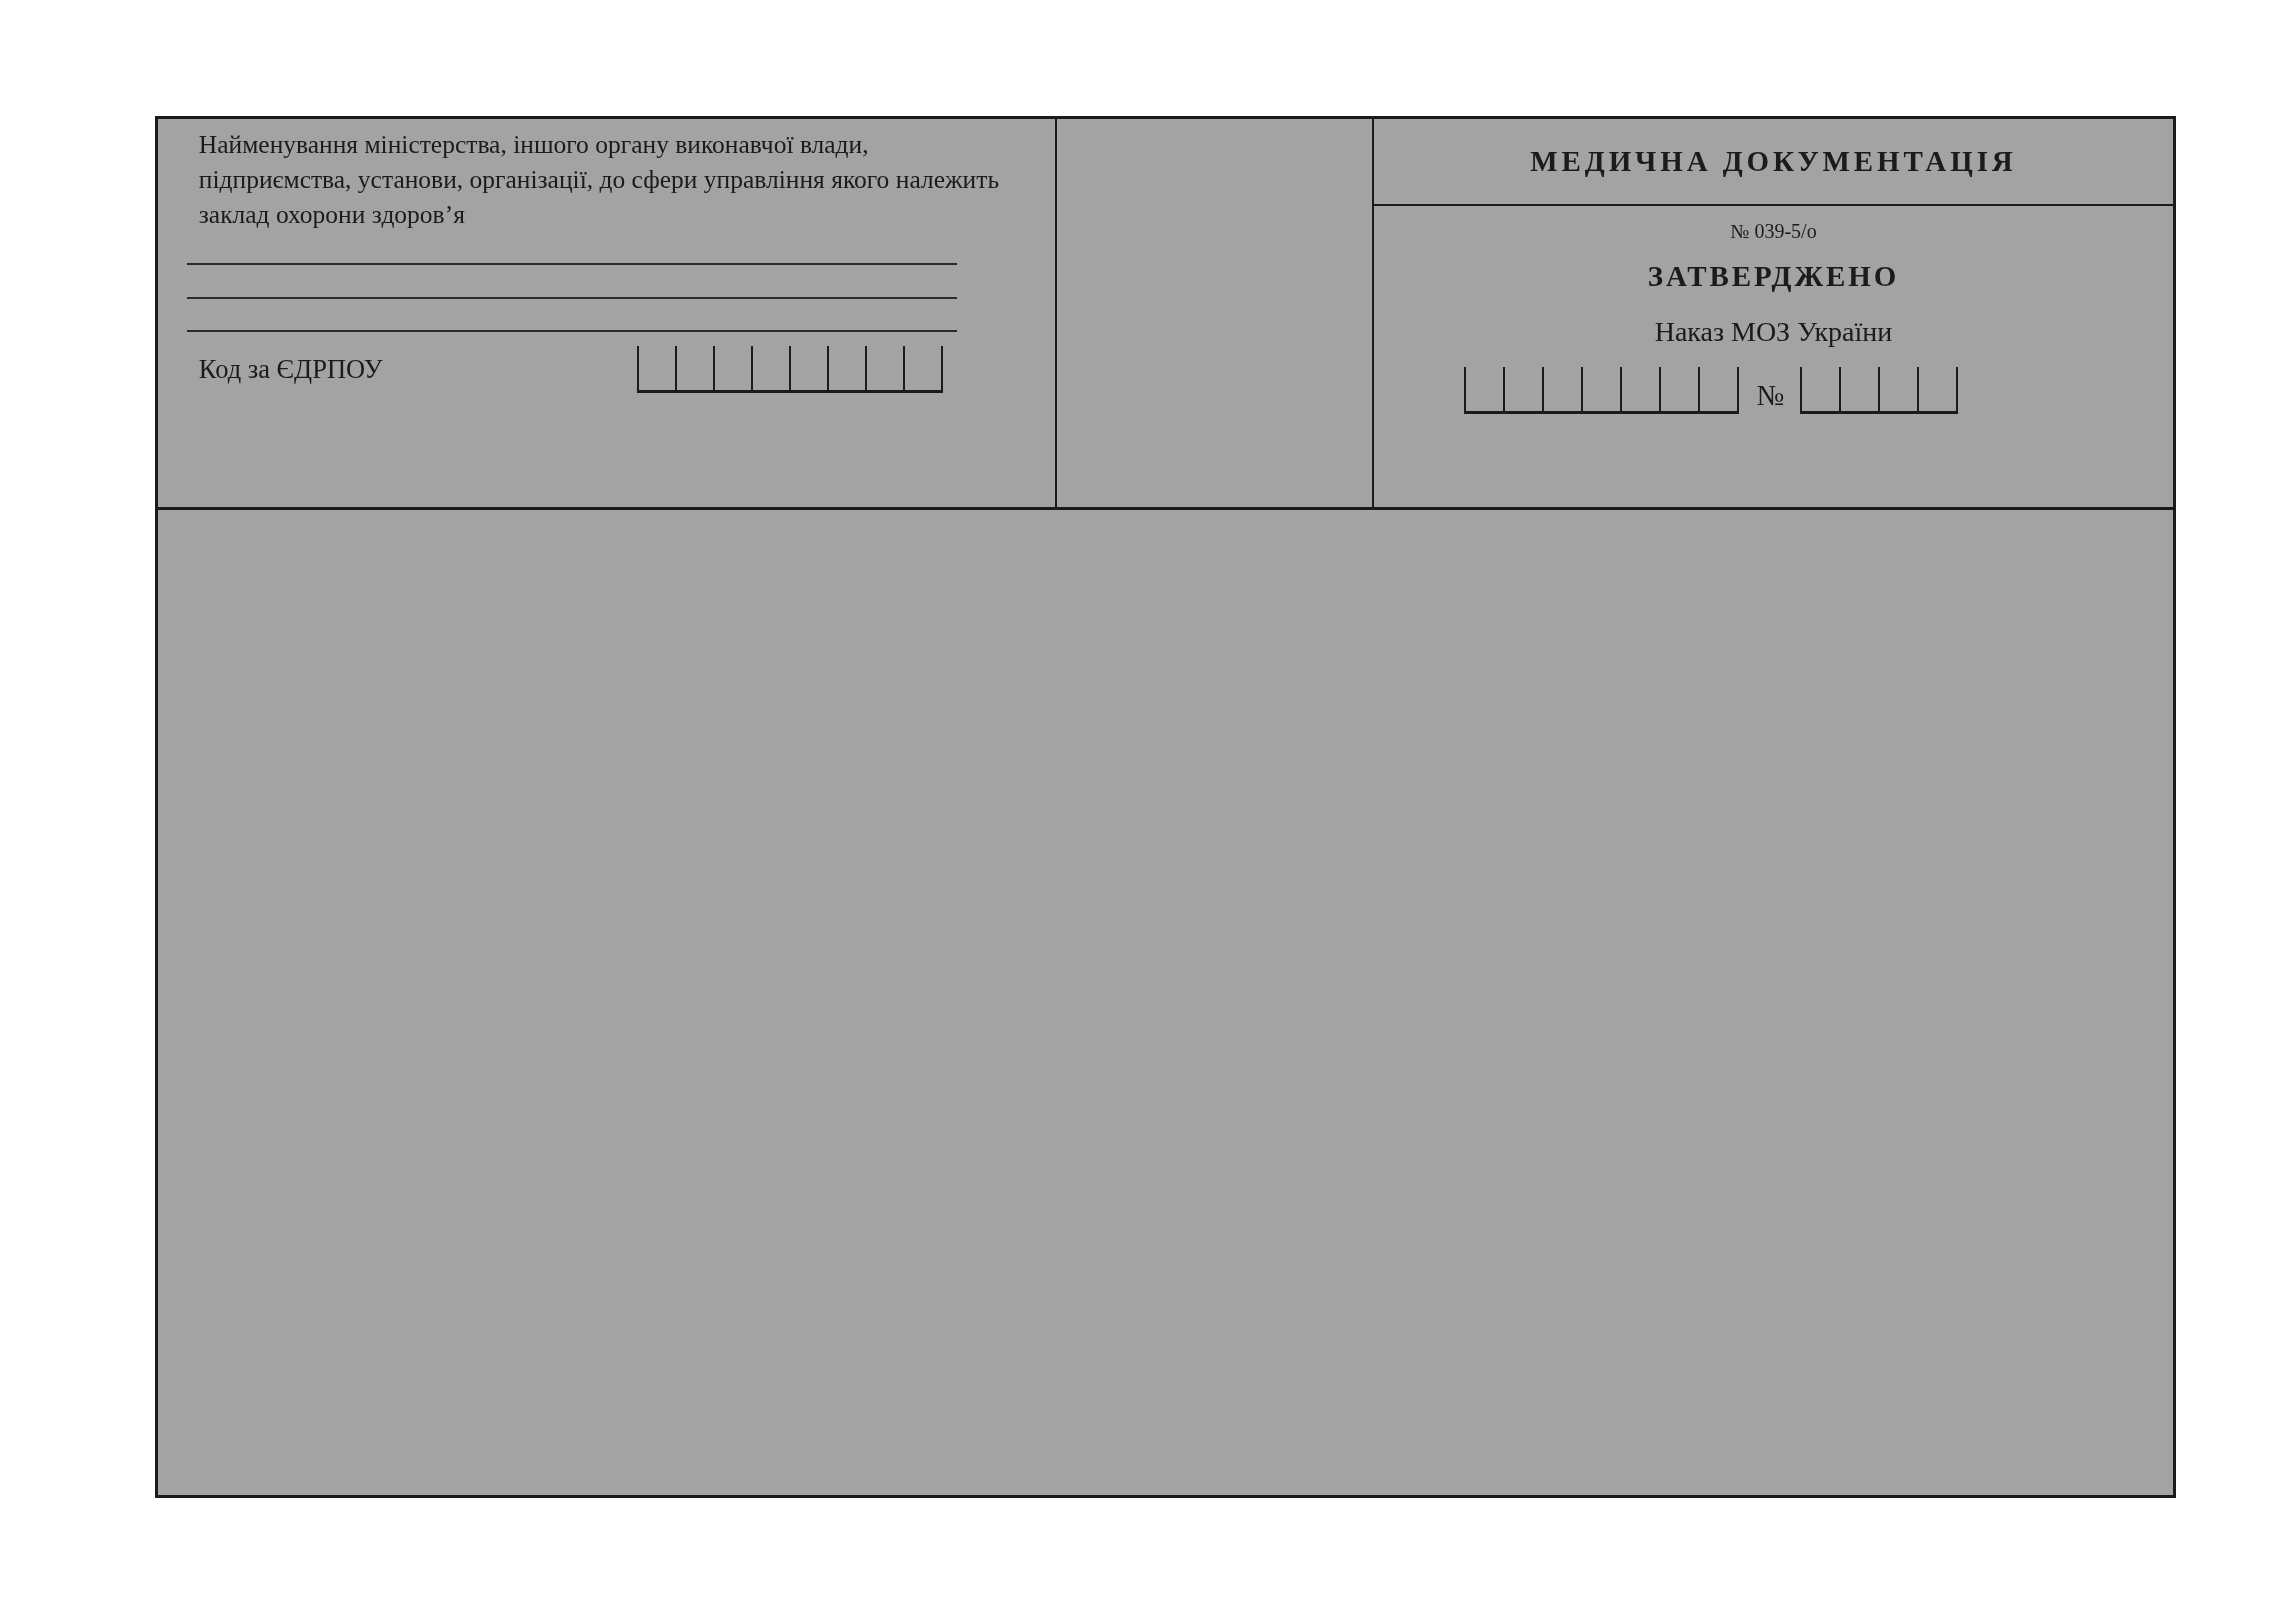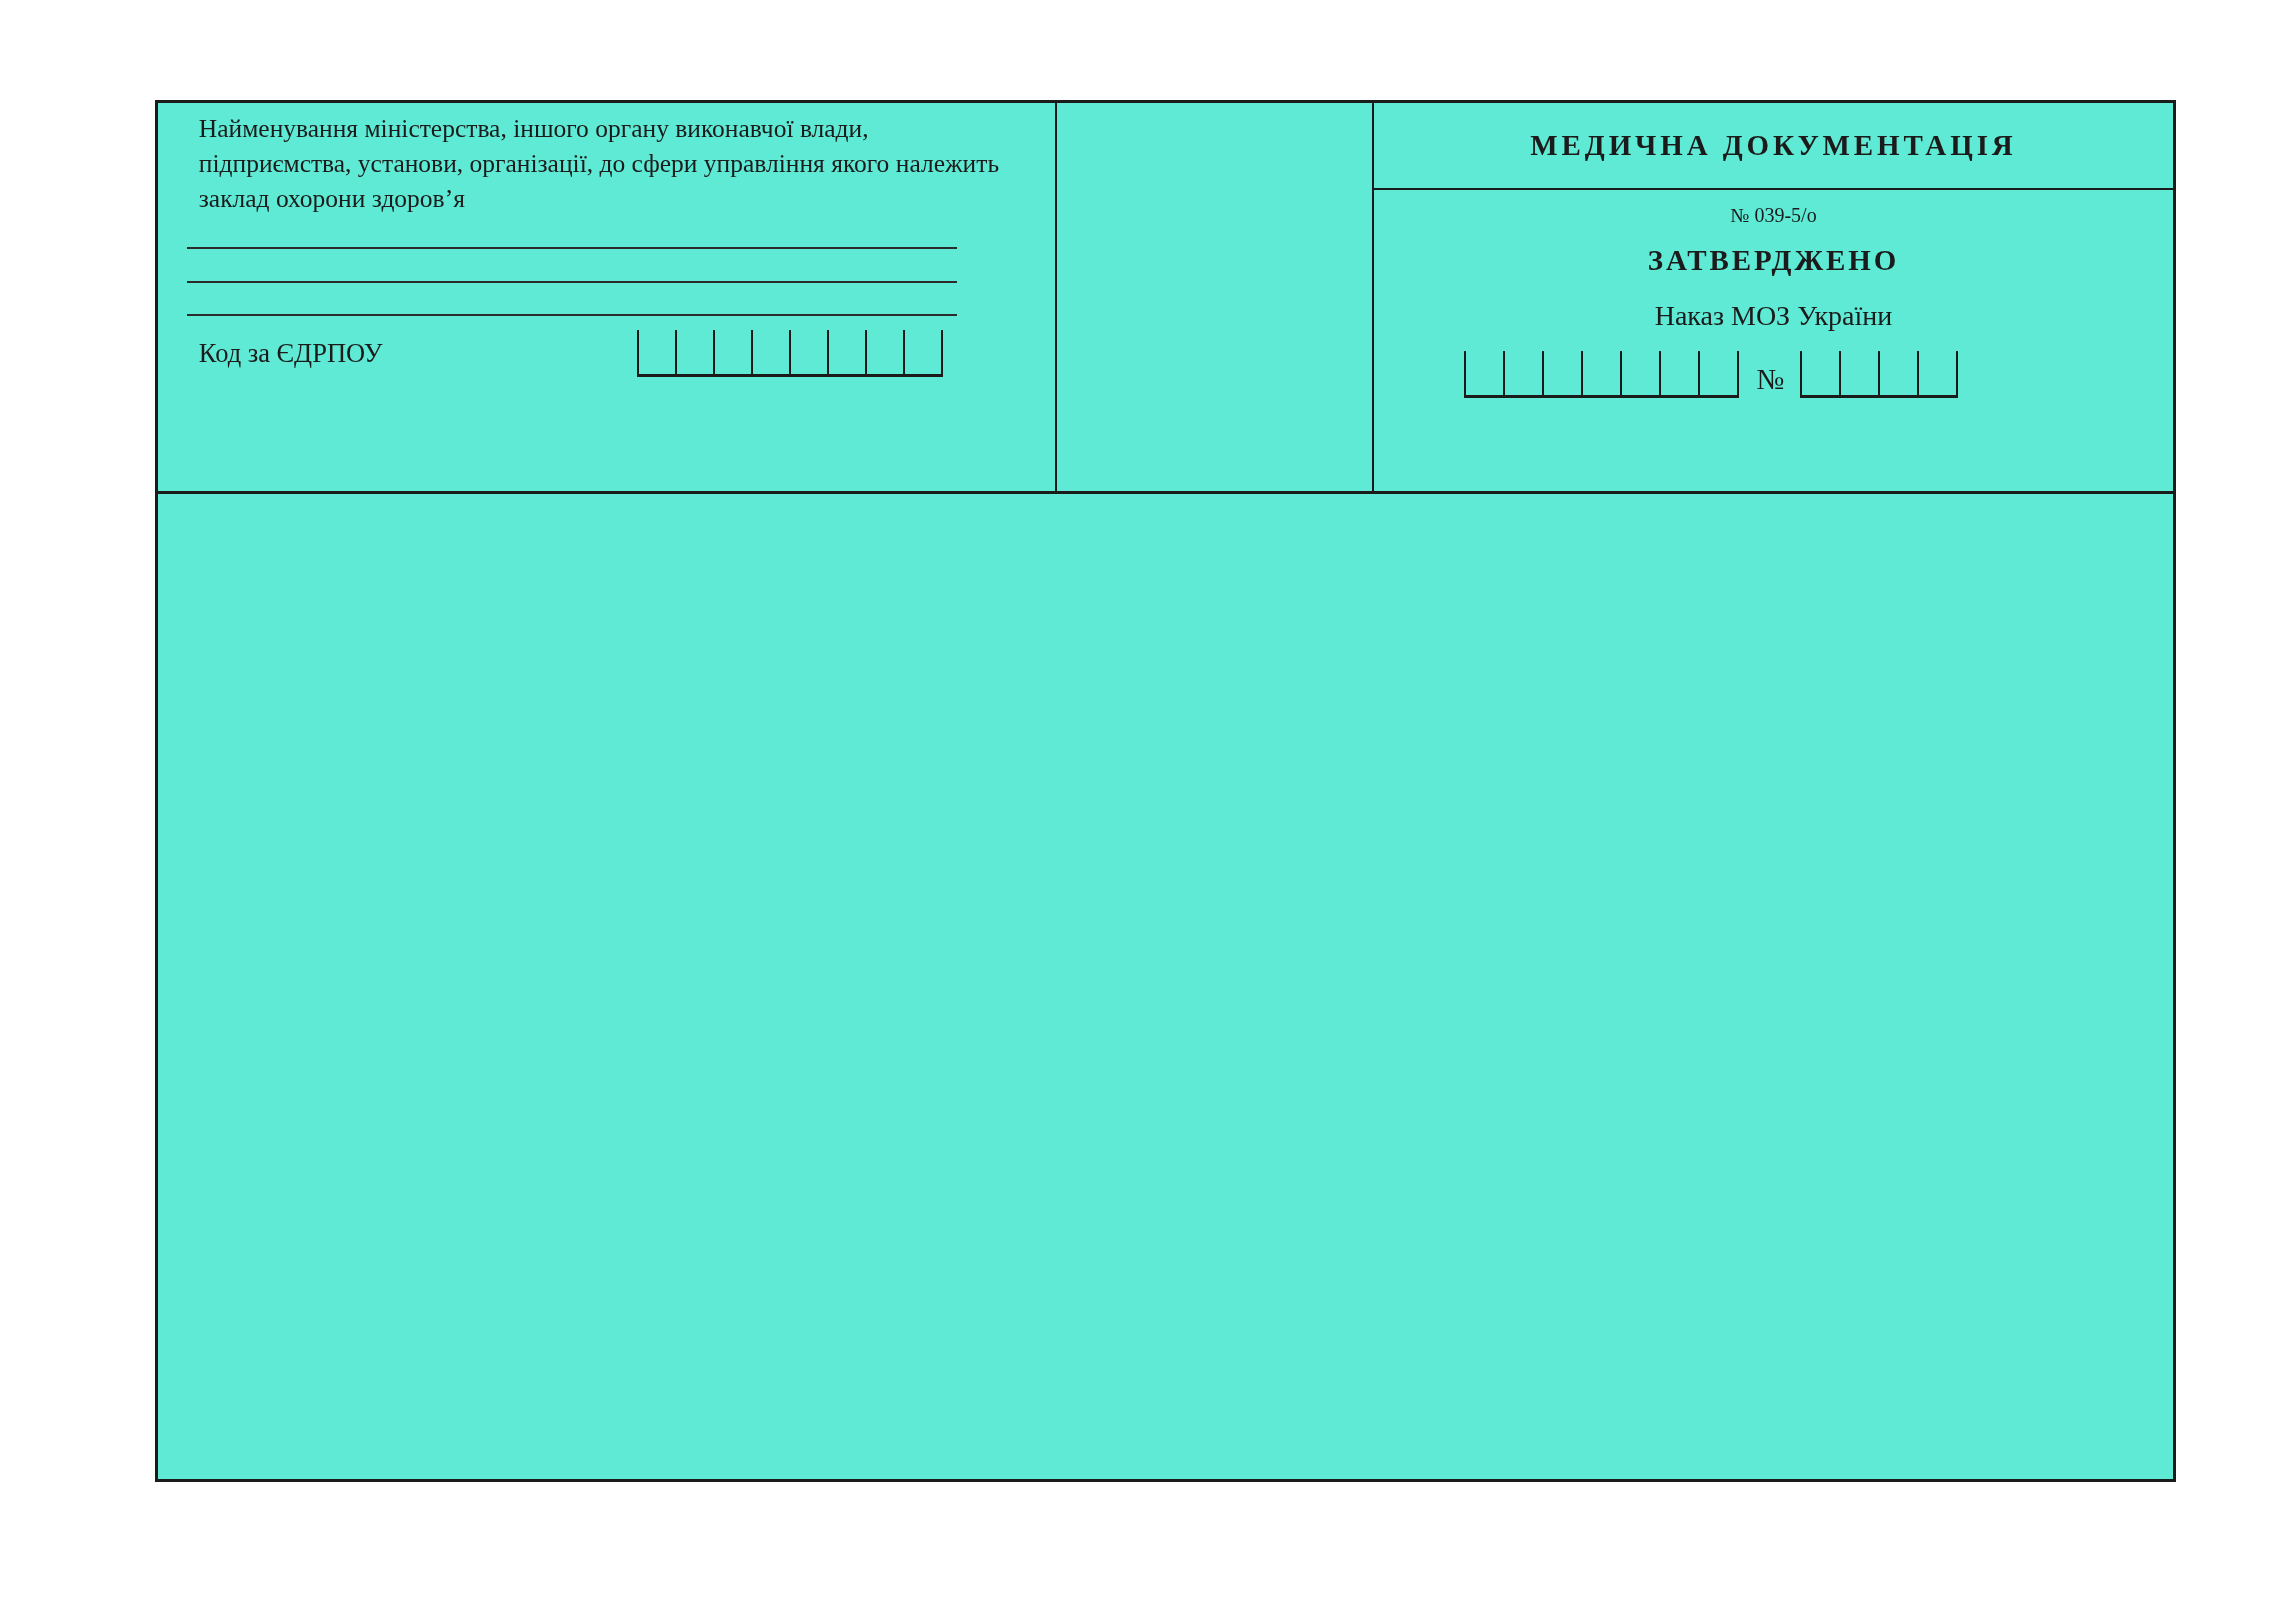--- a/index.html
+++ b/index.html
@@ -8,26 +8,26 @@
   }
   html,body{margin:0;padding:0;background:#ffffff;}
   .page{
     position:relative;
     width:2293px;height:1621px;
     background:#ffffff;
     font-family:"Liberation Serif","DejaVu Serif",serif;
     color:var(--ink);
   }
   .form{
-    position:absolute;left:155px;top:100px;
+    position:absolute;left:155px;top:116px;
     width:2021px;height:1382px;
     border:3.9px solid var(--ink);
     box-sizing:border-box;
     display:flex;flex-direction:column;
-    background:#5eead4;
+    background:#a3a3a3;
   }
   
   .header-row{
     height:391px;box-sizing:border-box;
     border-bottom:3.9px solid var(--ink);
     display:flex;
   }
   .cell-left{
     width:899px;box-sizing:border-box;
     border-right:2.9px solid var(--ink);

